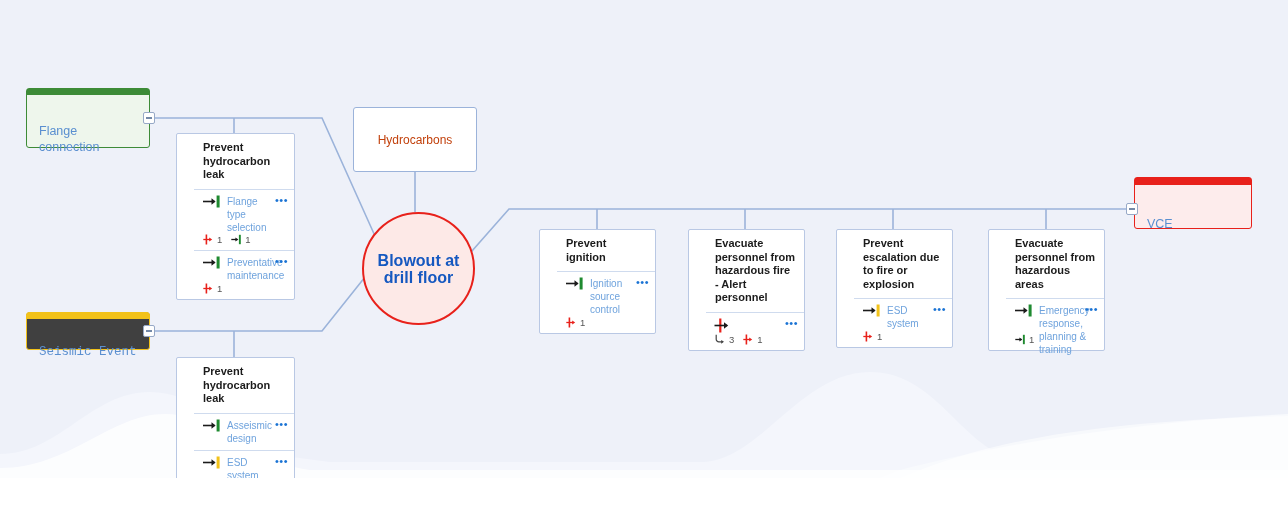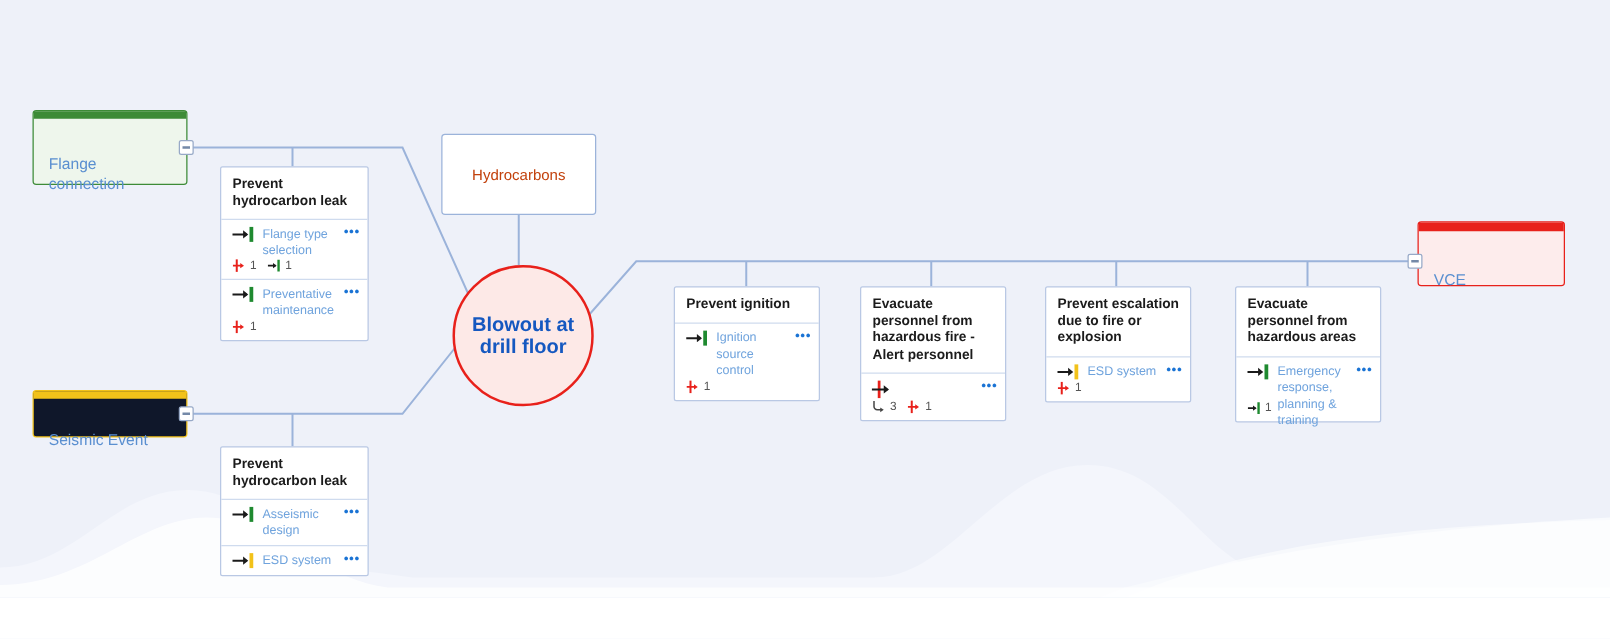--- a/index.html
+++ b/index.html
@@ -15,21 +15,21 @@
   #edges{position:absolute;left:0;top:0;width:1288px;height:478px;}
 
   
   .endbox{position:absolute;box-sizing:border-box;border-radius:3px;
           display:flex;align-items:center;}
   .endbox .cap{position:absolute;left:0;top:0;right:0;}
   .endbox .etxt{position:relative;padding:0 12px;font-size:12.5px;line-height:16px;color:#5a8fd0;margin-top:42px;}
 
   .threat-green{background:#eef6ec;border:1.5px solid #3d8b37;}
   .threat-green .cap{height:6px;background:#3d8b37;}
-  .threat-yellow{background:#0f172a;border:1.5px solid #f2c21a;}
+  .threat-yellow{background:#404040;border:1.5px solid #f2c21a;font-family:Liberation Mono, monospace;}
   .threat-yellow .cap{height:6px;background:#f2c21a;}
   .cons-red{background:#fdecec;border:1.5px solid #e8211b;}
   .cons-red .cap{height:7px;background:#e8211b;}
 
   
   .handle{position:absolute;width:12px;height:12px;background:#ffffff;
           border:1px solid #97a9c7;border-radius:2px;box-sizing:border-box;
           display:flex;align-items:center;justify-content:center;}
   .handle i{display:block;width:6px;height:1.5px;background:#7489a8;}
 
@@ -39,21 +39,21 @@
           display:flex;align-items:center;justify-content:center;
           font-size:12px;color:#c2410c;}
   .topevent{position:absolute;border-radius:50%;background:#fde9e7;
             border:2px solid #e8211b;box-sizing:border-box;
             display:flex;align-items:center;justify-content:center;
             text-align:center;font-size:16px;font-weight:bold;color:#1558c0;
             line-height:17px;}
 
   
   .group{position:absolute;box-sizing:border-box;background:#ffffff;
-         border:1px solid #b9c8e4;border-radius:2px;}
+         border:1px solid #b9c8e4;border-radius:2px;padding-left:17px;}
   .group-title{padding:7px 8px 7px 9px;font-size:11px;font-weight:bold;
                color:#1b1b1b;line-height:13.5px;}
   .barrier{border-top:1px solid #cfdbee;padding:5px 8px 5px 8px;position:relative;}
   .brow{display:flex;align-items:flex-start;}
   .blabel{font-size:10px;line-height:13px;color:#6fa3dd;padding-left:5px;
           padding-right:14px;flex:1;}
   .dots{position:absolute;right:6px;top:5px;color:#1a73d4;font-size:11px;
         letter-spacing:0.5px;line-height:10px;}
   .meta{display:flex;align-items:center;gap:9px;margin-top:1px;padding-left:1px;}
   .metaitem{display:flex;align-items:center;gap:2px;font-size:9.5px;color:#555;}

